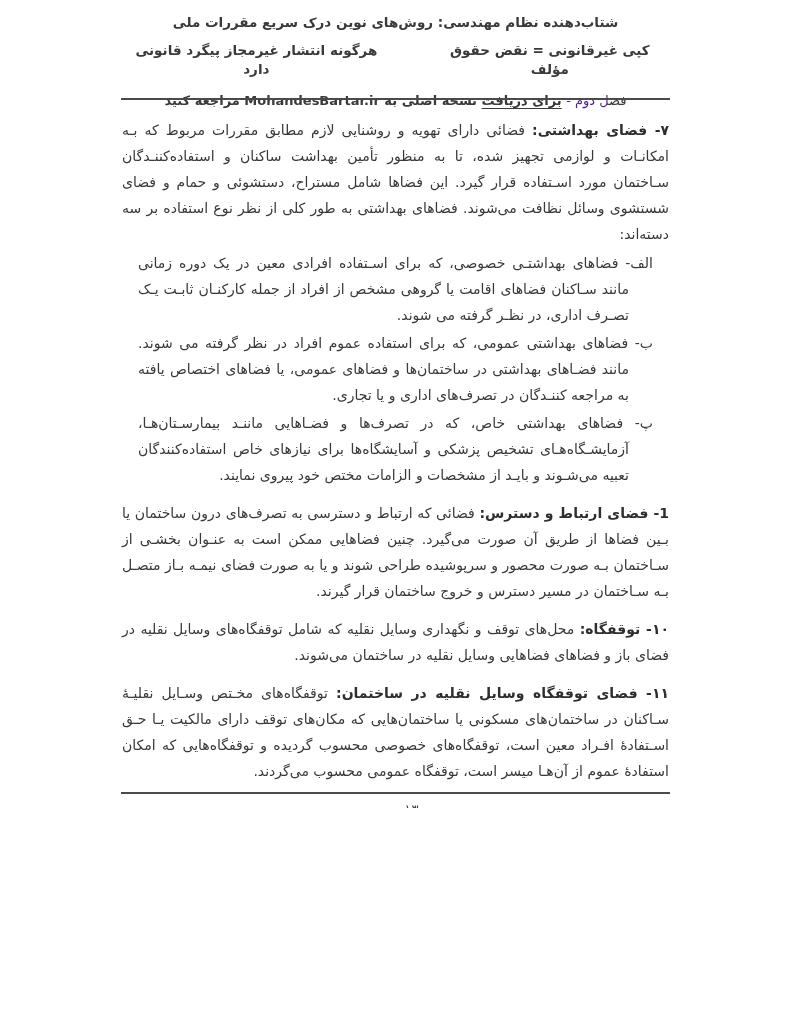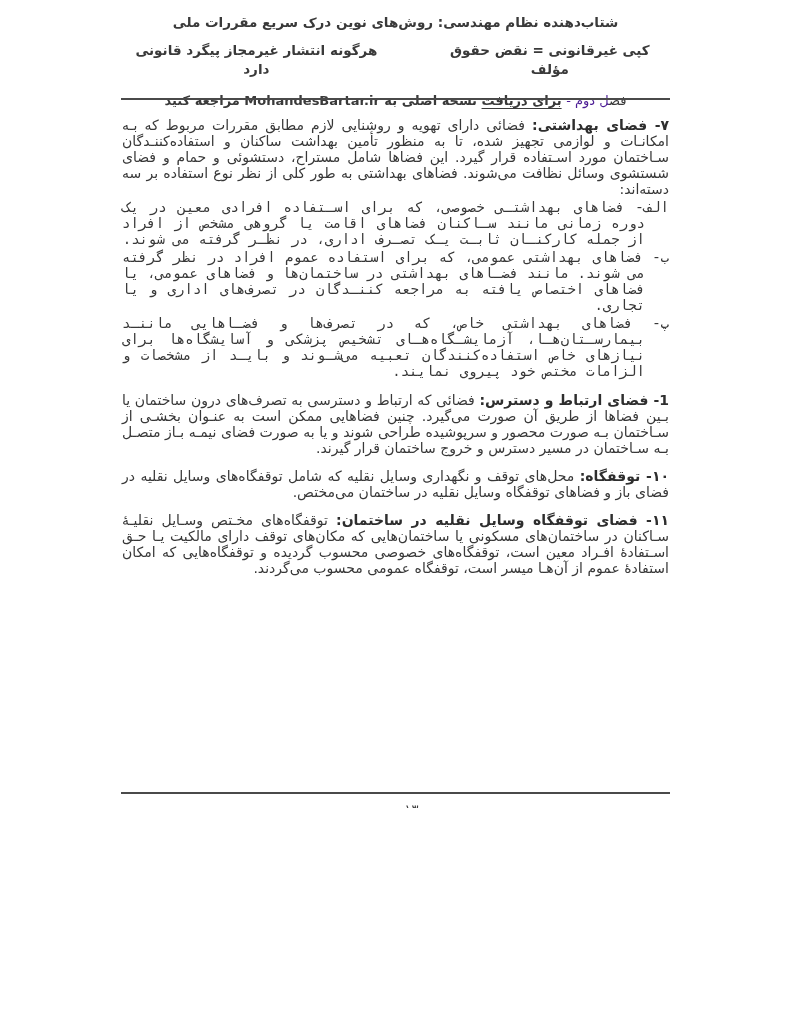--- a/index.html
+++ b/index.html
@@ -50,28 +50,28 @@
   }
   .rule-top { top: 98px; }
   .rule-bottom { top: 792px; }
   
   .bodytext {
     position: absolute;
     top: 117px;
     right: 122px;
     left: 122px;
     font-size: 14px;
-    line-height: 16px;
+    line-height: 26px;
     text-align: justify;
     direction: rtl;
   }
   .bodytext p { margin: 0; }
   p.def { margin: 12px 0 3px; }
   .bodytext p:first-child { margin-top: 0; }
-  p.sub { margin: 0 0 2px; padding-right: 24px; text-indent: -24px; font-family: Liberation Mono, monospace; }
+  p.sub { margin: 0 16px 2px; padding-right: 24px; text-indent: -24px; }
   .lbl { font-weight: bold; color: #2e2e2e; }
   
   .pageno {
     position: absolute;
     top: 802px;
     left: 16px;
     width: 100%;
     text-align: center;
     font-size: 13px;
     color: #3a3a3a;
@@ -108,21 +108,21 @@
 
     <p class="sub"><span>ب- فضاهای بهداشتی عمومی، که برای استفاده عموم افراد در نظر گرفته می شوند. مانند فضـاهای بهداشتی در ساختمان‌ها و فضاهای عمومی، یا فضاهای اختصاص یافته به مراجعه کننـدگان در تصرف‌های اداری و یا تجاری.</span></p>
 
     <p class="sub"><span>پ- فضاهای بهداشتی خاص، که در تصرف‌ها و فضـاهایی ماننـد بیمارسـتان‌هـا، آزمایشـگاه‌هـای تشخیص پزشکی و آسایشگاه‌ها برای نیازهای خاص استفاده‌کنندگان تعبیه می‌شـوند و بایـد از مشخصات و الزامات مختص خود پیروی نمایند.</span></p>
 
     <p class="def"><span class="lbl">1- فضای ارتباط و دسترس:</span>
       <span>فضائی که ارتباط و دسترسی به تصرف‌های درون ساختمان یا بـین فضاها از طریق آن صورت می‌گیرد. چنین فضاهایی ممکن است به عنـوان بخشـی از سـاختمان بـه صورت محصور و سرپوشیده طراحی شوند و یا به صورت فضای نیمـه بـاز متصـل بـه سـاختمان در مسیر دسترس و خروج ساختمان قرار گیرند.</span></p>
 
 
     <p class="def"><span class="lbl">۱۰- توقفگاه:</span>
-      <span>محل‌های توقف و نگهداری وسایل نقلیه که شامل توقفگاه‌های وسایل نقلیه در فضای باز و فضاهای توقفگاه وسایل نقلیه در ساختمان می‌مختص.</span></p>
+      <span>محل‌های توقف و نگهداری وسایل نقلیه که شامل توقفگاه‌های وسایل نقلیه در فضای باز و فضاهای فضاهایی وسایل نقلیه در ساختمان می‌شوند.</span></p>
 
     <p class="def"><span class="lbl">۱۱- فضای توقفگاه وسایل نقلیه در ساختمان:</span>
       <span>توقفگاه‌های مخـتص وسـایل نقلیـۀ سـاکنان در ساختمان‌های مسکونی یا ساختمان‌هایی که مکان‌های توقف دارای مالکیت یـا حـق اسـتفادۀ افـراد معین است، توقفگاه‌های خصوصی محسوب گردیده و توقفگاه‌هایی که امکان استفادۀ عموم از آن‌هـا میسر است، توقفگاه عمومی محسوب می‌گردند.</span></p>
 
   </main>
 
   <div class="rule rule-bottom"></div>
 
   <div class="pageno">۱۳</div>
 

